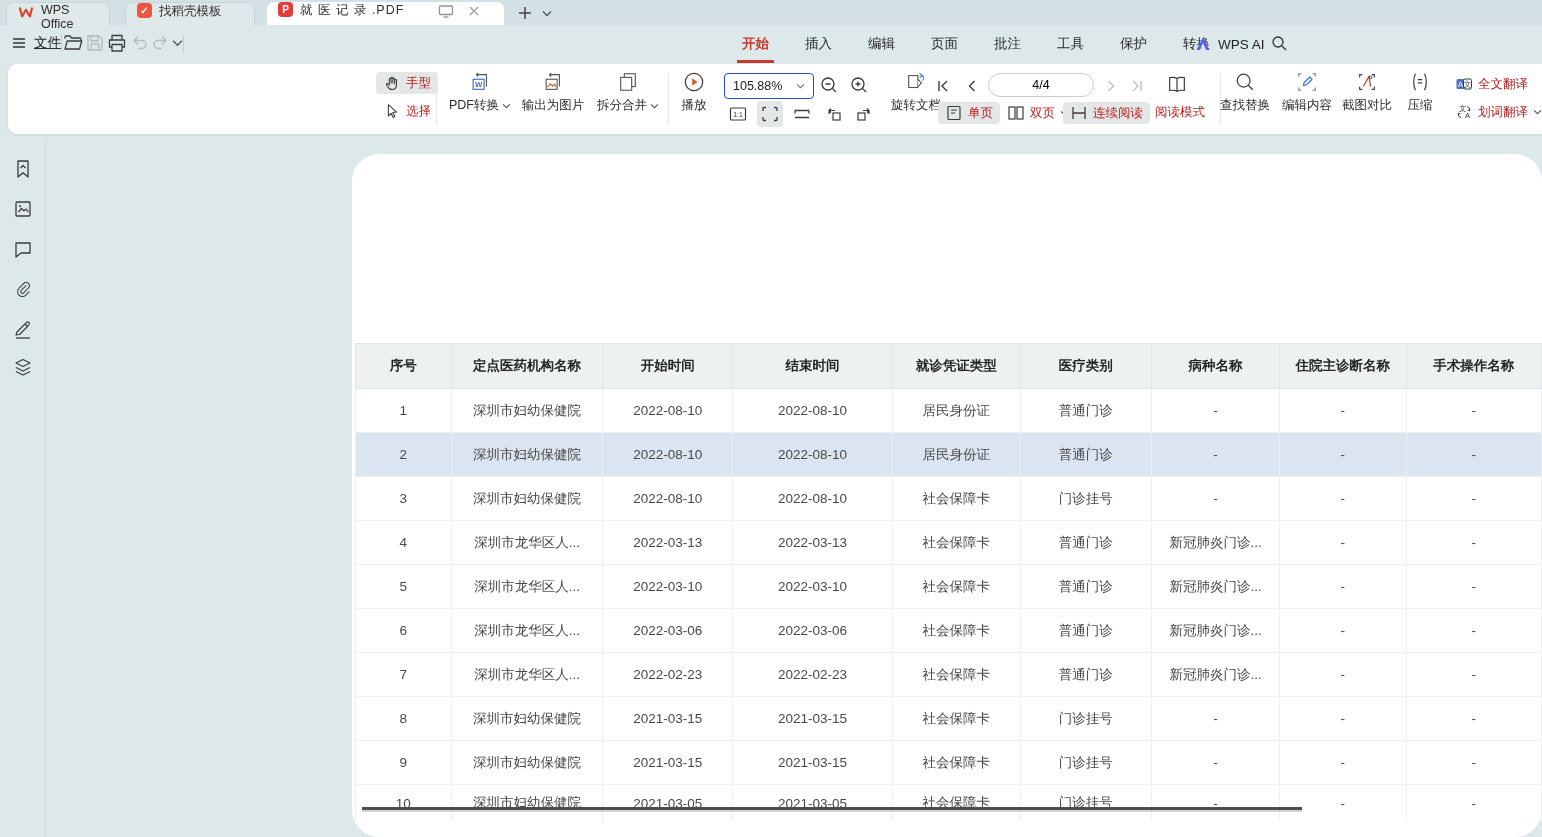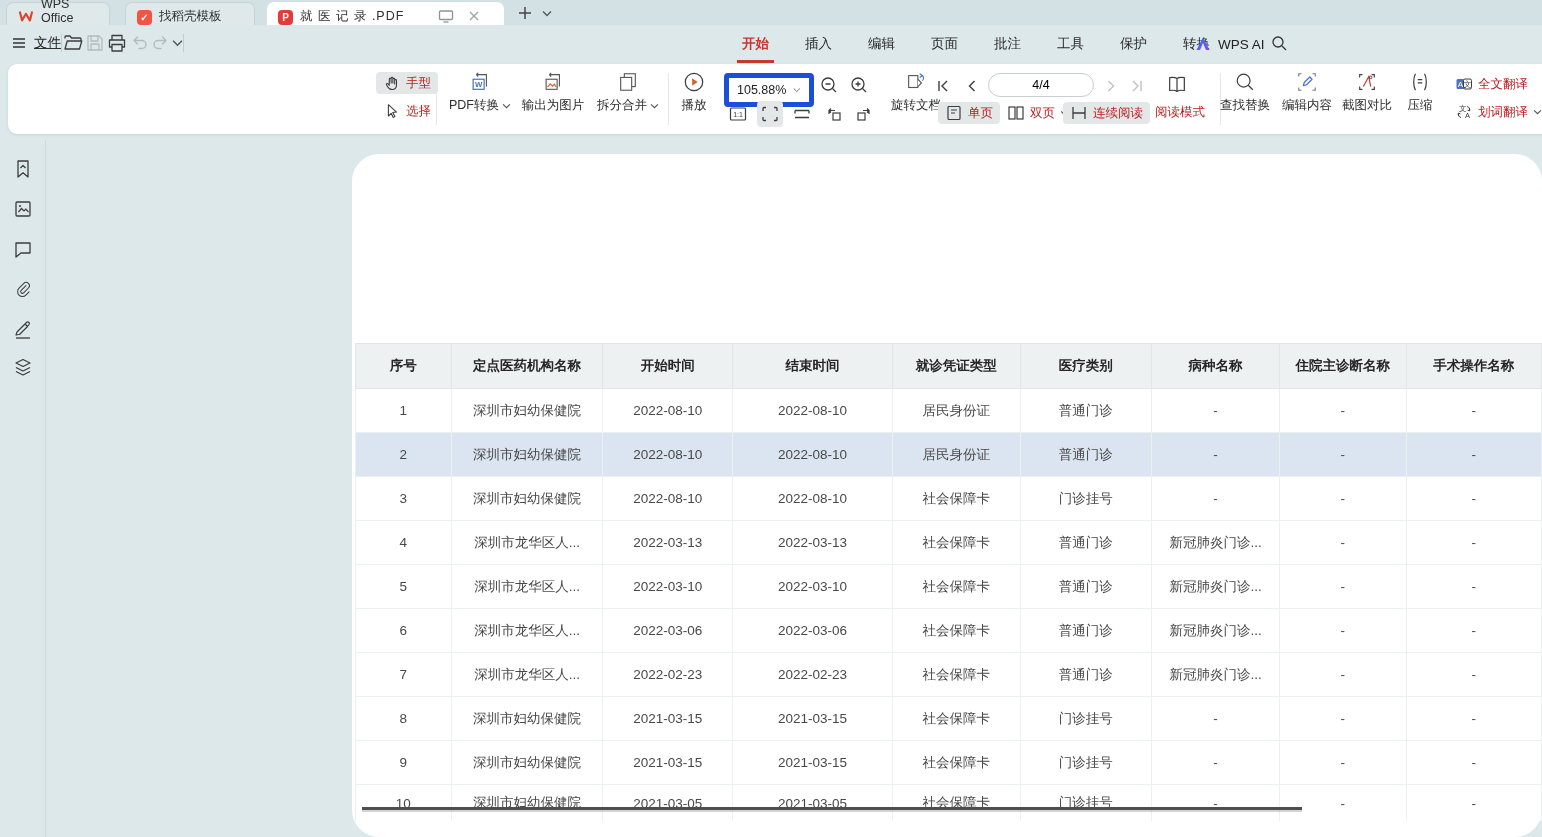--- a/index.html
+++ b/index.html
@@ -5,21 +5,21 @@
   html,body{margin:0;padding:0;}
   #app{position:relative;width:1542px;height:837px;overflow:hidden;
        background:#dde8ea;font-family:"Liberation Sans",sans-serif;color:#333;}
   svg{display:block;}
   .ico{width:22px;height:22px;}
   .ico-s{width:18px;height:18px;}
 
   
   .tabbar{position:absolute;top:0;left:0;width:100%;height:25px;background:#d4e1e4;
           display:flex;align-items:flex-end;}
-  .tab{height:23px;border-radius:7px 7px 0 0;display:flex;align-items:flex-end;gap:7px;
+  .tab{height:23px;border-radius:7px 7px 0 0;display:flex;align-items:flex-start;gap:7px;
        padding:0 11px;font-size:12.5px;color:#2f2f2f;box-sizing:border-box;}
   .tab.inactive{background:#dfe9ea;border:1px solid #c7d4d7;border-bottom:none;}
   .tab.active{background:#ffffff;}
   .tab-badge{width:15px;height:15px;border-radius:4px;display:flex;align-items:center;
              justify-content:center;color:#fff;font-size:10px;font-weight:bold;}
   .pdf-title{letter-spacing:1px;}
   .tab-tools{display:flex;align-items:center;gap:10px;margin-left:26px;}
   .tabbar-plus{margin-left:12px;margin-bottom:3px;display:flex;align-items:center;gap:8px;}
 
   
@@ -40,21 +40,21 @@
             border-radius:9px;box-shadow:0 1px 3px rgba(40,60,62,.10);}
   .toolcard .abs{position:absolute;}
   .tdiv{position:absolute;width:1px;height:52px;top:9px;background:#e4e8e9;}
   .toggle{display:flex;align-items:center;gap:5px;font-size:12.5px;color:#b91c1c;
           padding:2px 7px;border-radius:4px;white-space:nowrap;}
   .toggle.on{background:#e4e7e8;}
   .bigbtn{position:absolute;top:7px;width:84px;display:flex;flex-direction:column;
           align-items:center;gap:4px;font-size:12.5px;color:#2d2d2d;white-space:nowrap;}
   .bigbtn .lbl{display:flex;align-items:center;gap:3px;}
   .zoombox{position:absolute;display:flex;align-items:center;justify-content:space-between;
-           border:5px solid #1d4ed8;border-radius:4px;font-size:12.5px;color:#222;
+           border:1px solid #1d4ed8;border-radius:4px;font-size:12.5px;color:#222;
            padding:12px 8px;box-sizing:border-box;gap:7px;}
   .pageinput{position:absolute;border:1px solid #c9ced0;border-radius:12px;font-size:12.5px;
              color:#000000;display:flex;align-items:center;justify-content:center;box-sizing:border-box;}
   .iconbtn{position:absolute;display:flex;align-items:center;justify-content:center;
            width:26px;height:26px;border-radius:4px;}
   .iconbtn.on{background:#e4e7e8;}
 
   
   .sidebar{position:absolute;left:0;top:140px;bottom:0;width:45px;border-right:1px solid #ccd9db;}
   .side-ico{position:absolute;left:12px;}

